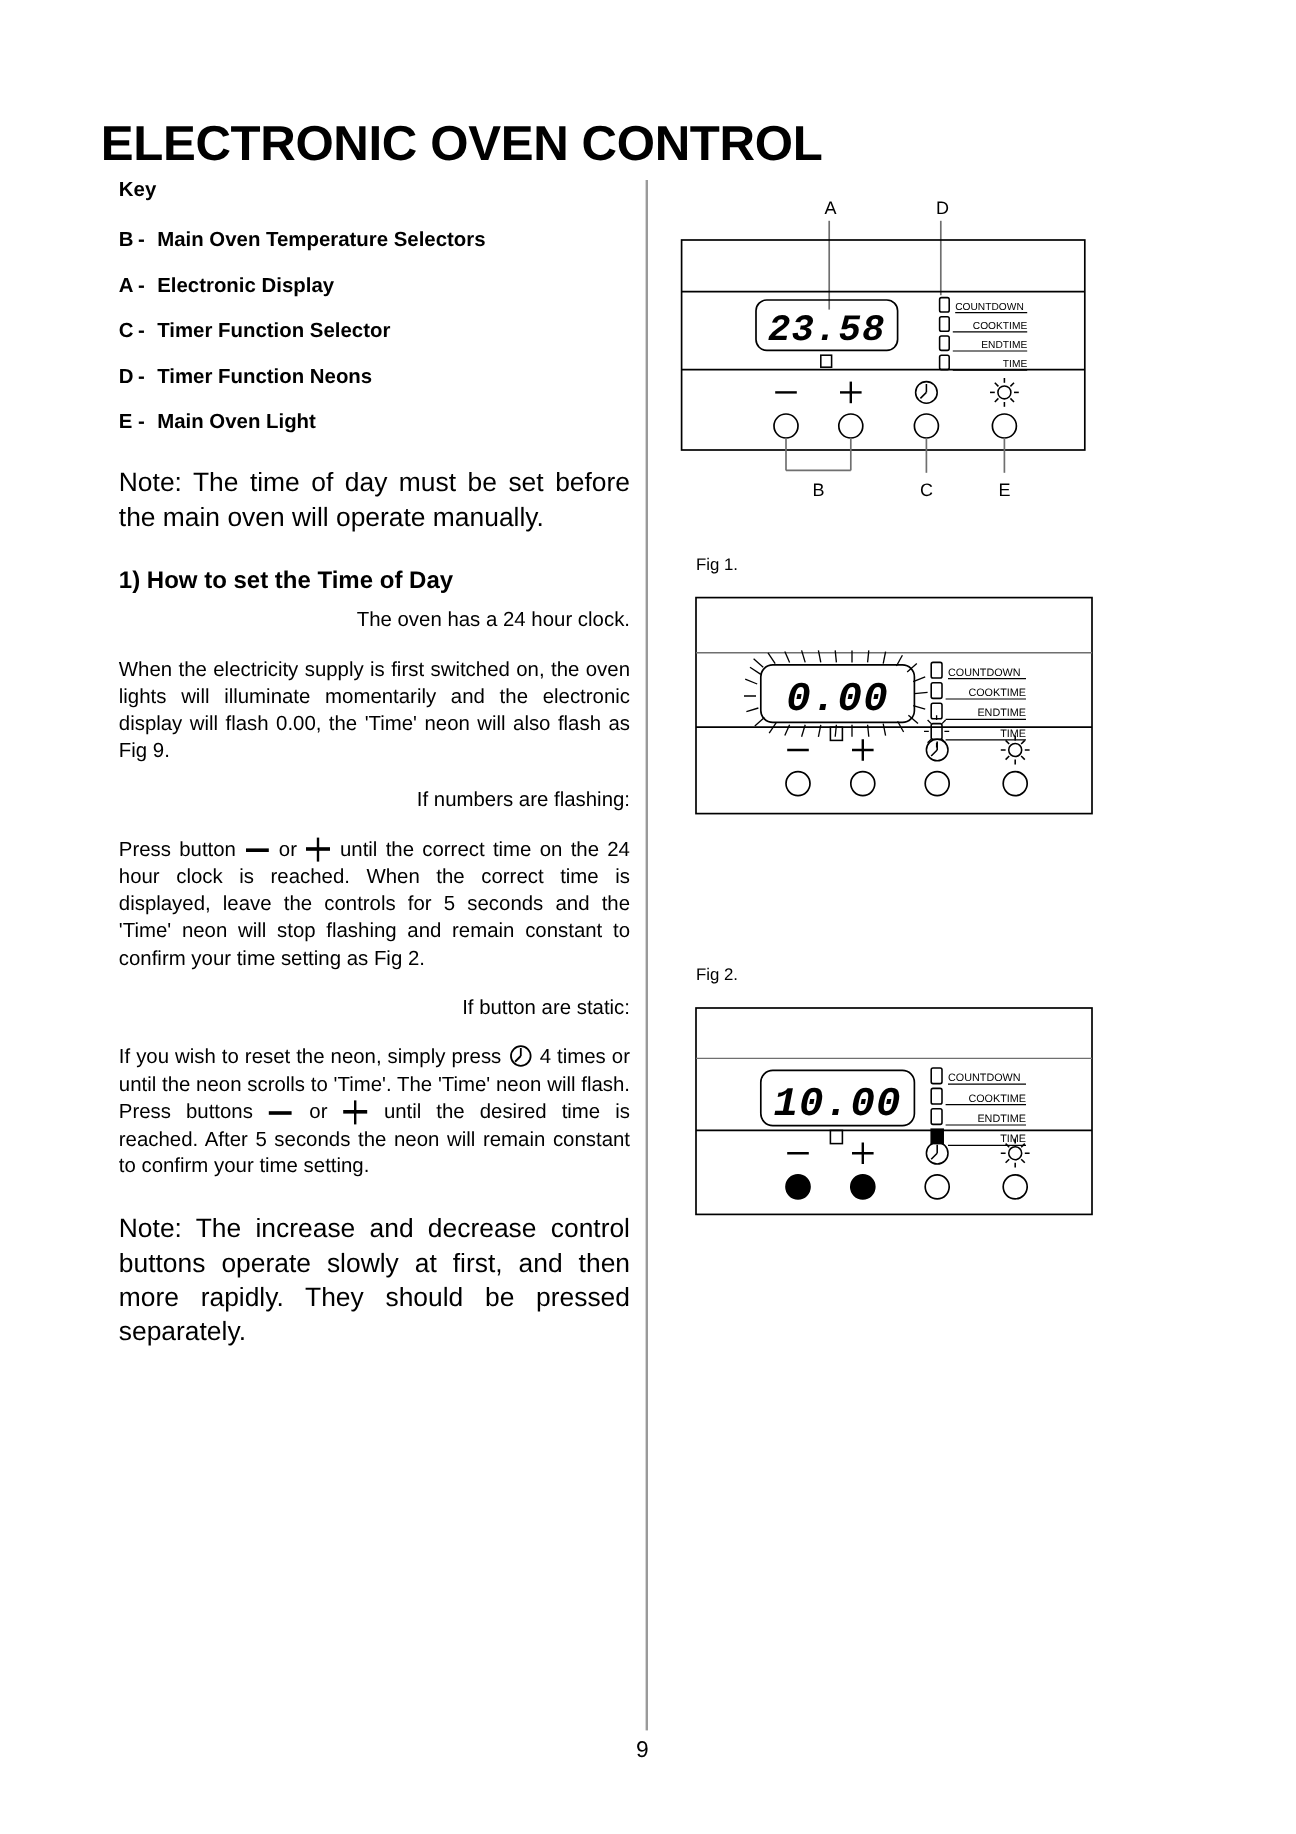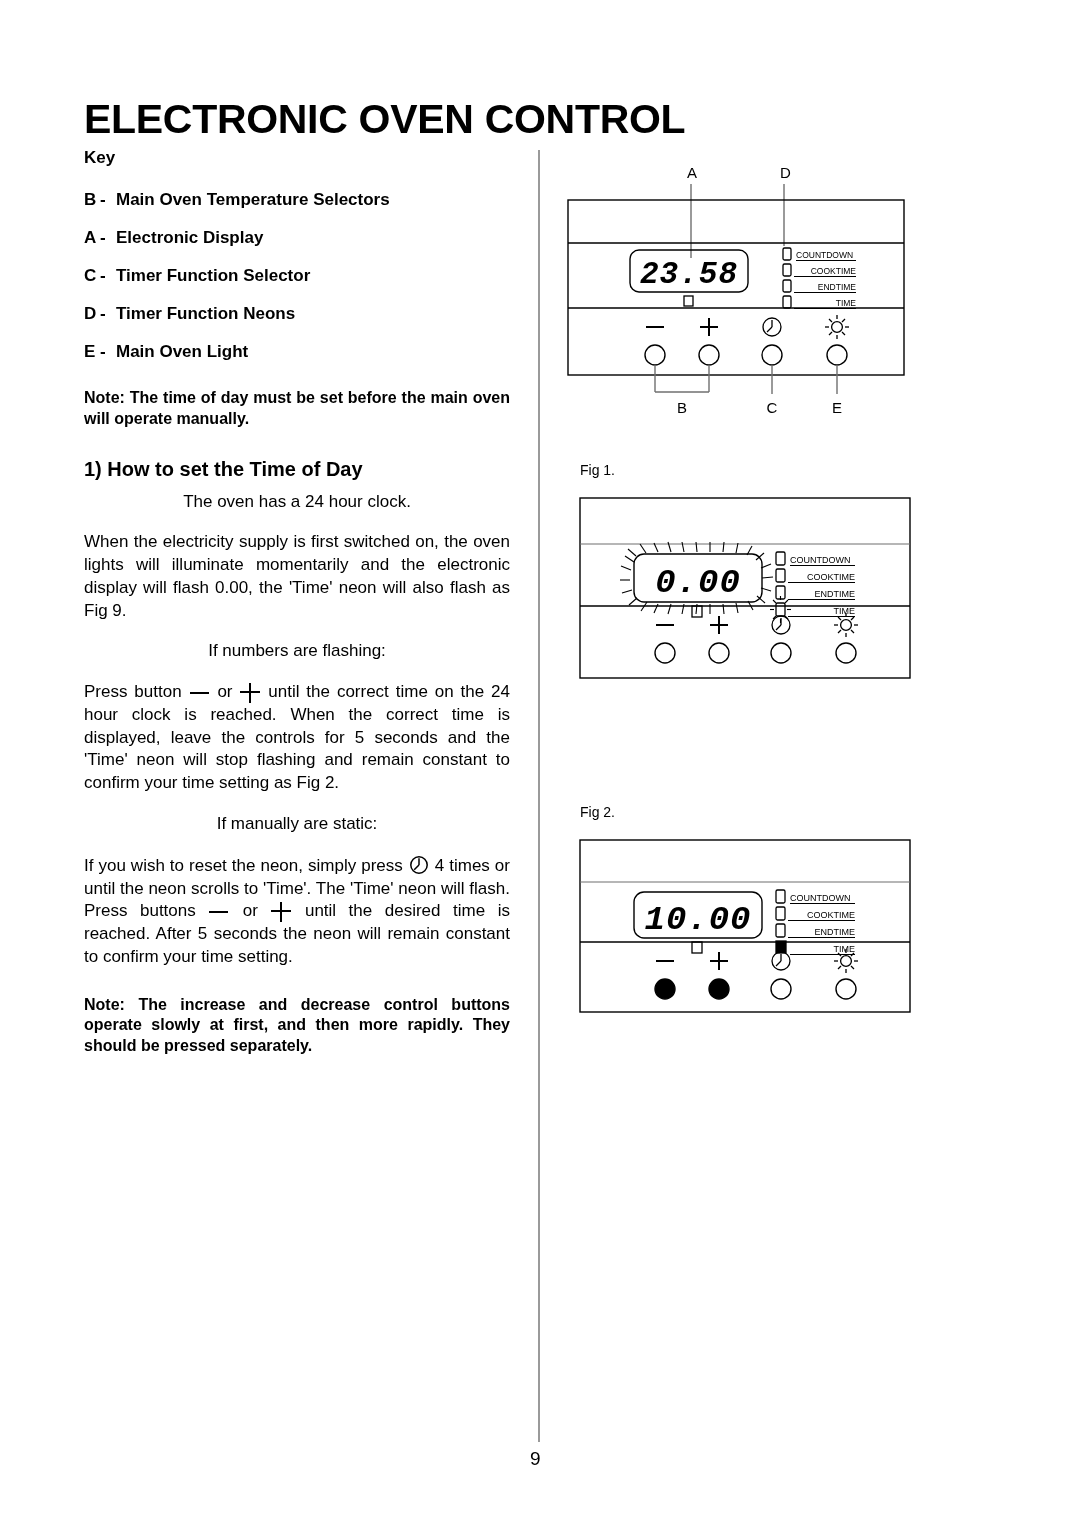--- a/index.html
+++ b/index.html
@@ -26,54 +26,54 @@
 
   
   #divider {
     position:absolute; left:538px; top:150px;
     width:2px; height:1292px;
     background:#9a9a9a;
   }
 
   
   #left-col {
-    position:absolute; left:84px; top:148px;
+    position:absolute; left:99px; top:148px;
     width:426px;
   }
   .key-head {
     font-size:17px; font-weight:bold;
     margin:0 0 22px 0;
   }
   .key-row {
     font-size:17px; font-weight:bold;
     margin:0 0 18px 0;
     white-space:nowrap;
   }
   .key-letter { display:inline-block; width:16px; }
   .key-dash  { display:inline-block; width:16px; }
 
   .note {
-    font-size:16px; font-weight:bold;
+    font-size:22px; font-weight:normal;
     text-align:justify;
     line-height:1.30;
     margin:26px 0 0 0;
   }
 
   h2.section {
     font-size:20px; font-weight:bold;
     margin:28px 0 10px 0;
   }
 
   p.body {
     font-size:17px;
     line-height:1.34;
     margin:0 0 18px 0;
     text-align:justify;
   }
-  p.body.left { text-align:center; }
+  p.body.left { text-align:right; }
 
   .tight { margin-bottom:0; }
 
   
   .g-minus, .g-plus, .g-clock {
     display:inline-block; vertical-align:middle;
     position:relative;
   }
   .g-minus { width:22px; height:14px; }
   .g-minus::before{
@@ -139,21 +139,21 @@
     <p class="note">Note: The time of day must be set before the main oven will operate manually.</p>
 
     <h2 class="section">1) How to set the Time of Day</h2>
 
     <p class="body left tight">The oven has a 24 hour clock.</p>
     <p class="body">When the electricity supply is first switched on, the oven lights will illuminate momentarily and the electronic display will flash 0.00, the 'Time' neon will also flash as Fig 9.</p>
 
     <p class="body left tight">If numbers are flashing:</p>
     <p class="body"><span>Press button</span> <span class="g-minus"></span> <span>or</span> <span class="g-plus"></span> <span>until the correct time on the 24 hour clock is reached. When the correct time is displayed, leave the controls for 5 seconds and the 'Time' neon will stop flashing and remain constant to confirm your time setting as Fig 2.</span></p>
 
-    <p class="body left tight">If manually are static:</p>
+    <p class="body left tight">If button are static:</p>
     <p class="body"><span>If you wish to reset the neon, simply press</span> <span class="g-clock"><svg width="22" height="22" viewBox="0 0 22 22">
             <circle cx="11" cy="11" r="8.2" fill="none" stroke="#000" stroke-width="1.5"></circle>
             <line x1="11" y1="11" x2="11" y2="4.3" stroke="#000" stroke-width="1.5"></line>
             <line x1="11" y1="11" x2="6.2" y2="15.8" stroke="#000" stroke-width="1.5"></line>
           </svg></span> <span>4</span> <span>times or until the neon scrolls to 'Time'.  The 'Time' neon will flash.  Press buttons</span> <span class="g-minus"></span> <span>or</span> <span class="g-plus"></span> <span>until the desired time is reached.  After 5 seconds the neon will remain constant to confirm your time setting.</span></p>
 
     <p class="note">Note:   The increase and decrease control buttons operate slowly at first, and then more rapidly. They should be pressed separately.</p>
   </div>
 
   <div id="right-col">

